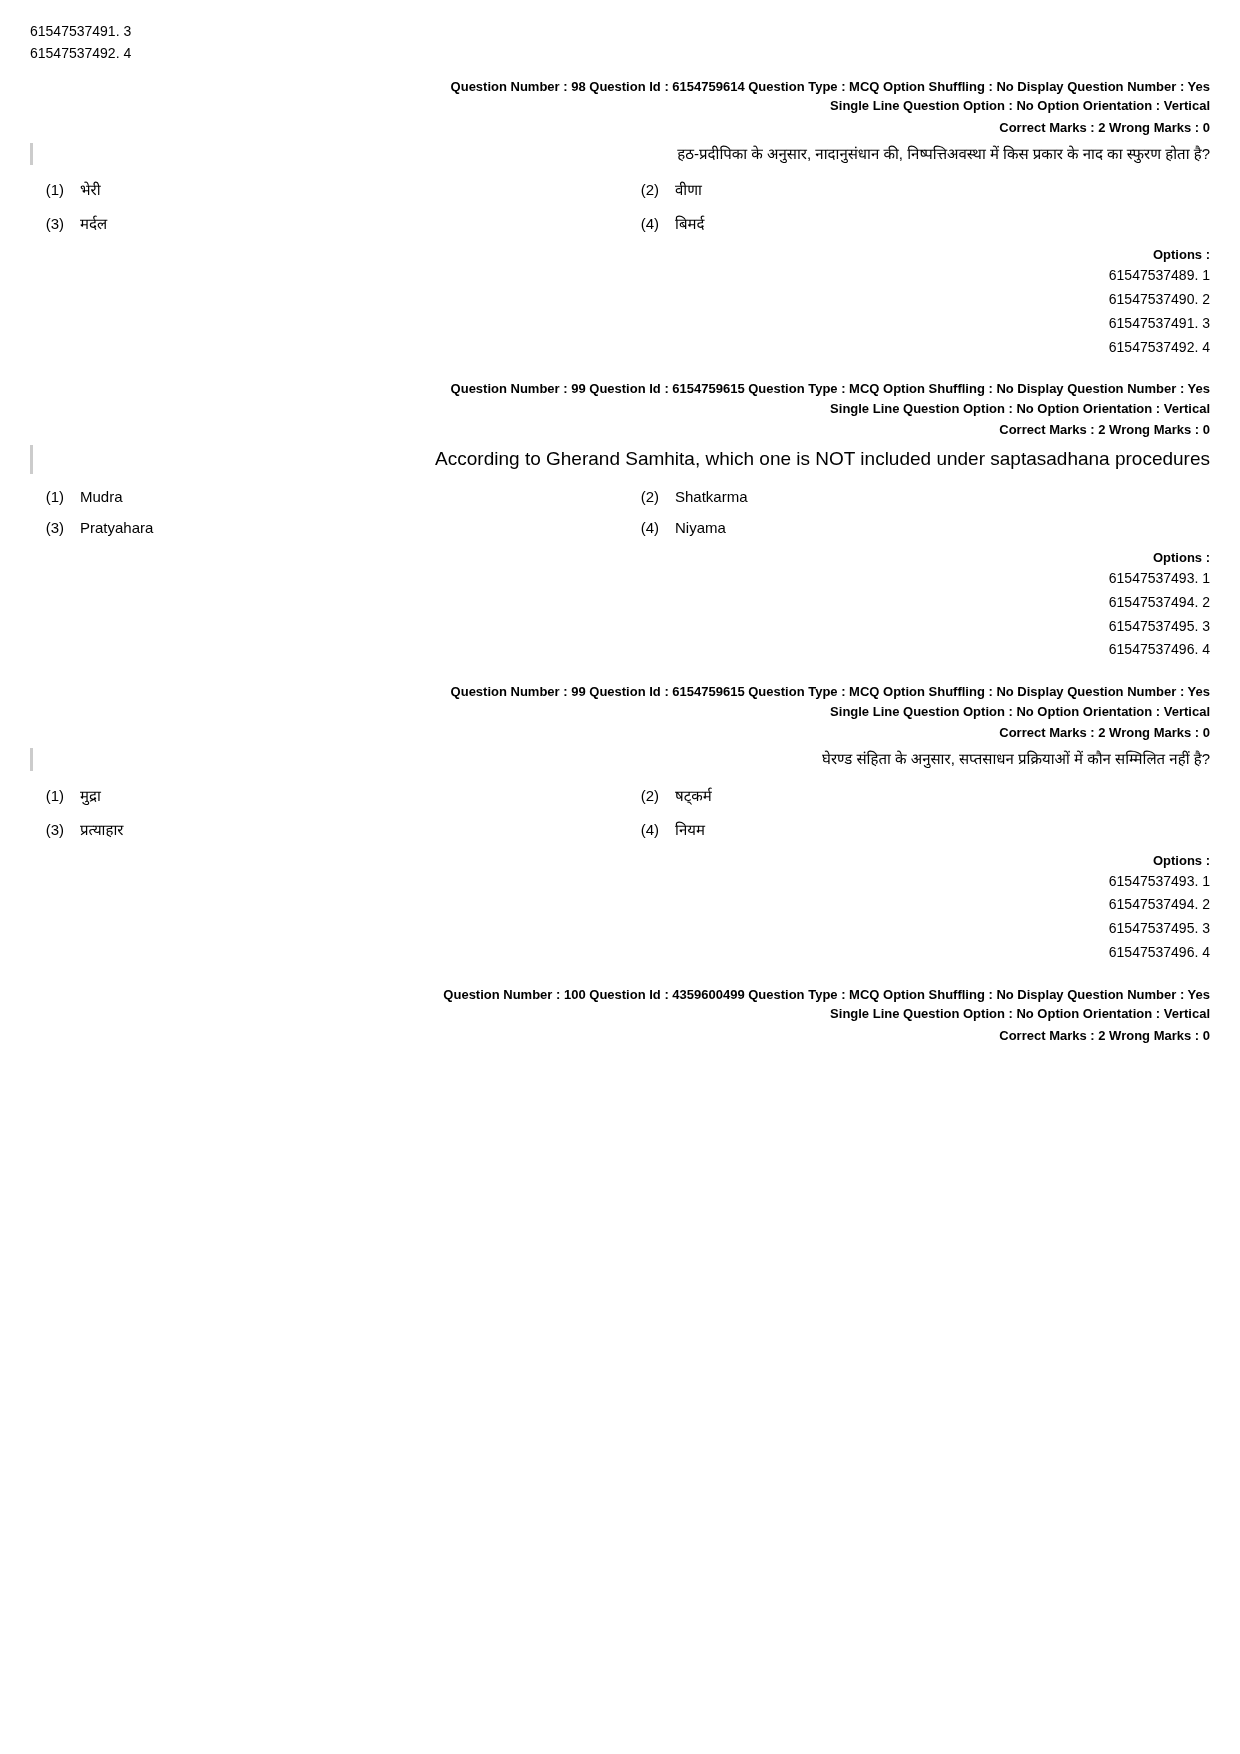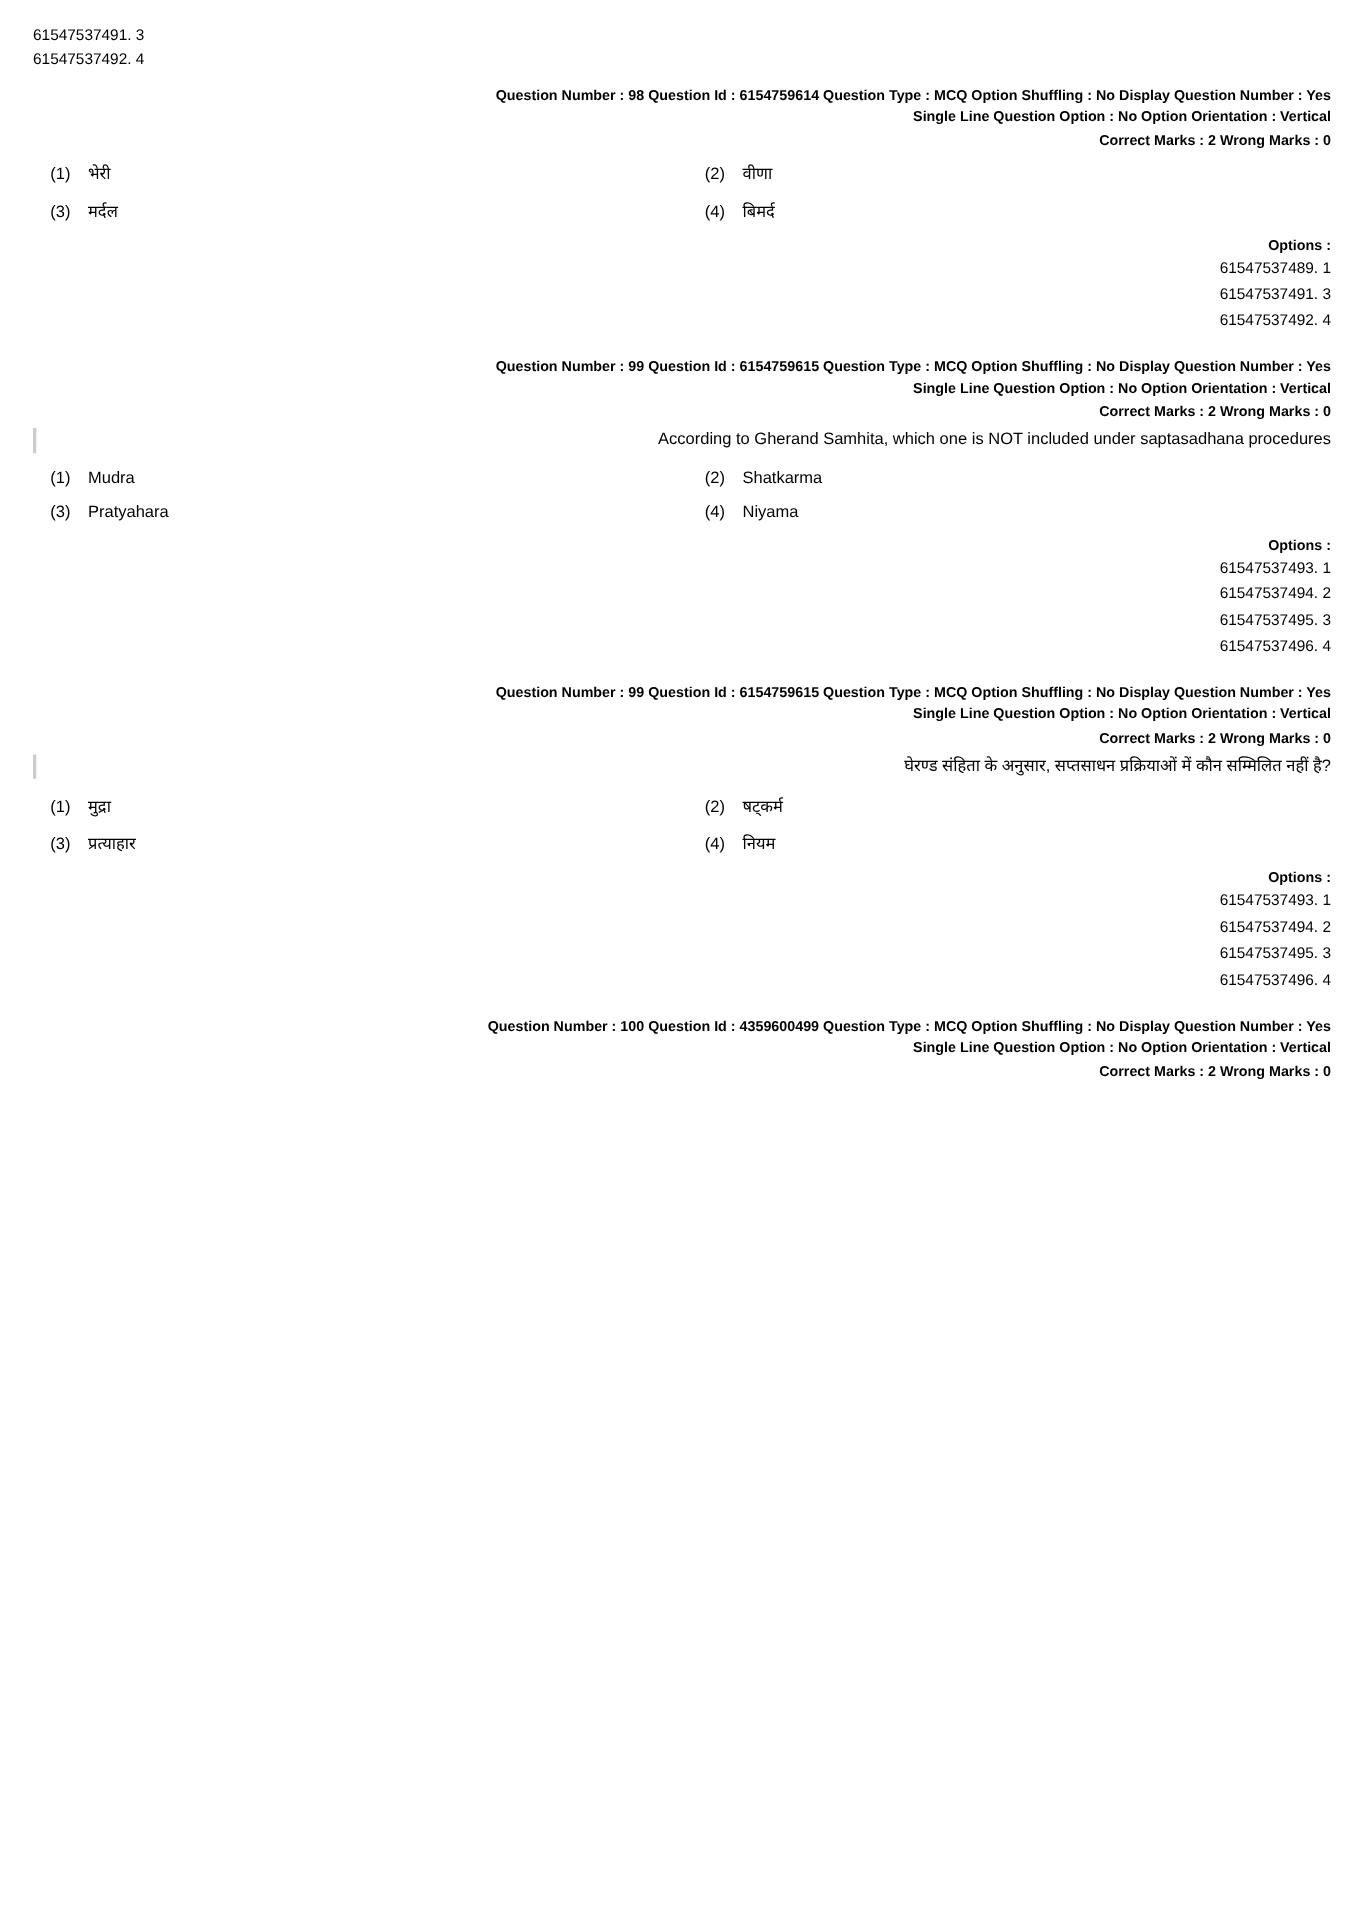--- a/index.html
+++ b/index.html
@@ -25,21 +25,21 @@
       font-size: 13px;
       line-height: 1.5;
       margin-bottom: 4px;
     }
     .marks-line {
       font-weight: bold;
       font-size: 13px;
       margin-bottom: 8px;
     }
     .question-text {
-      font-size: 15px;
+      font-size: 19px;
       margin-bottom: 10px;
       line-height: 1.5;
       border-left: 3px solid #ccc;
       padding-left: 8px;
     }
     .question-text.hindi {
       font-size: 15px;
     }
     .options-grid {
       display: grid;
@@ -77,40 +77,42 @@
   <div>61547537491. 3</div>
   <div>61547537492. 4</div>
 </div>
 
 <div class="question-block">
   <div class="question-meta">
     <span>Question Number : 98  Question Id : 6154759614  Question Type : MCQ  Option Shuffling : No  Display Question Number : Yes</span><br>
     <span>Single Line Question Option : No  Option Orientation : Vertical</span>
   </div>
   <div class="marks-line">Correct Marks : 2  Wrong Marks : 0</div>
+  <div class="question-text hindi">हठ-प्रदीपिका के अनुसार, नादानुसंधान की, निष्पत्तिअवस्था में किस प्रकार के नाद का स्फुरण होता है?</div>
   <div class="options-grid">
     <div class="option-item">
       <span class="option-num">(1)</span>
       <span>भेरी</span>
     </div>
     <div class="option-item">
       <span class="option-num">(2)</span>
       <span>वीणा</span>
     </div>
     <div class="option-item">
       <span class="option-num">(3)</span>
       <span>मर्दल</span>
     </div>
     <div class="option-item">
       <span class="option-num">(4)</span>
       <span>बिमर्द</span>
     </div>
   </div>
   <div class="options-label">Options :</div>
   <div class="option-code">61547537489. 1</div>
+  <div class="option-code">61547537490. 2</div>
   <div class="option-code">61547537491. 3</div>
   <div class="option-code">61547537492. 4</div>
 </div>
 
 <div class="question-block">
   <div class="question-meta">
     <span>Question Number : 99  Question Id : 6154759615  Question Type : MCQ  Option Shuffling : No  Display Question Number : Yes</span><br>
     <span>Single Line Question Option : No  Option Orientation : Vertical</span>
   </div>
   <div class="marks-line">Correct Marks : 2  Wrong Marks : 0</div>

